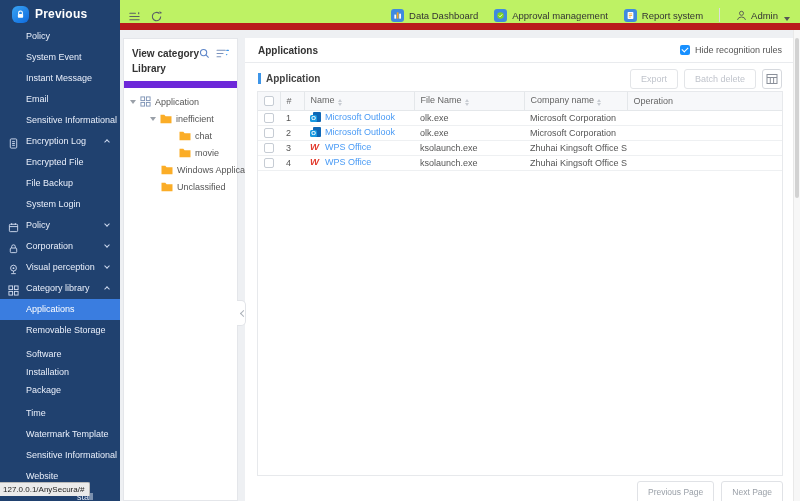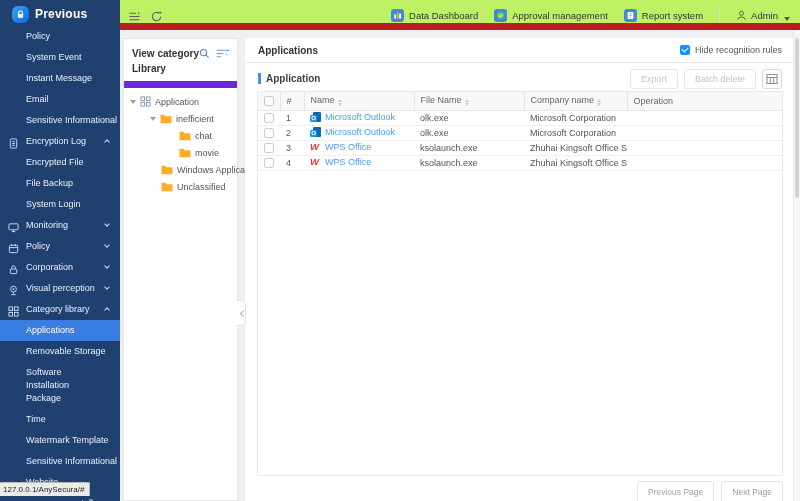--- a/index.html
+++ b/index.html
@@ -6,21 +6,21 @@
   html,body { width:800px; height:501px; overflow:hidden; }
   body { font-family:"Liberation Sans", sans-serif; }
   .app { position:relative; width:800px; height:501px; background:#eef0f3; overflow:hidden; }
 
   
   .sidebar { position:absolute; left:0; top:0; width:120px; height:501px; background:#20416f; z-index:5; overflow:hidden; }
   .logo { display:flex; align-items:center; gap:6px; padding:5px 0 3px 12px; height:26px; }
   .logo-badge { width:17px; height:17px; border-radius:6px; background:linear-gradient(140deg,#39a4f4,#0e6ade); display:flex; align-items:center; justify-content:center; flex:0 0 auto; }
   .brand { color:#fff; font-size:12px; font-weight:bold; letter-spacing:.2px; }
   .s-item { position:relative; min-height:21px; line-height:21px; padding-left:26px; padding-right:14px; font-size:9px; color:#e9effb; white-space:nowrap; cursor:pointer; }
-  .s-item.wrap { white-space:normal; line-height:13px; padding-top:4px; padding-bottom:4px; }
+  .s-item.wrap { white-space:normal; line-height:18px; padding-top:4px; padding-bottom:4px; }
   .s-item.sel { background:#3a7de0; color:#fff; }
   .s-item .s-ic { position:absolute; left:8px; top:5px; width:11px; height:11px; }
   .s-caret { position:absolute; right:11px; top:8px; width:4px; height:4px; border-right:1px solid #cdd9f0; border-bottom:1px solid #cdd9f0; }
   .s-caret.dn { transform:rotate(45deg); top:7px; }
   .s-caret.up { transform:rotate(-135deg); top:9px; }
   .s-item.frag { padding-left:77px; }
   .statusbar { position:absolute; left:0; bottom:5px; background:#ebebeb; border:1px solid #b9b9b9; border-left:none; border-bottom:none; border-radius:0 2px 0 0; font-size:8px; color:#222; padding:2px 5px 2px 3px; z-index:20; white-space:nowrap;margin-top:15px; }
 
   
   .topbar { position:absolute; left:120px; right:0; top:0; height:30px; background:#bef264; border-bottom:7px solid #b91c1c; }
@@ -114,28 +114,20 @@
             <rect x="2.5" y="1" width="7" height="10" rx="1" fill="none" stroke="#d4def2" stroke-width="1"></rect>
             <path d="M4.5 4 h3 M4.5 6 h3 M4.5 8 h3" stroke="#d4def2" stroke-width="1"></path>
           </svg></span>
       <span>Encryption Log</span>
       <span class="s-caret up"></span>
     </div>
     <div class="s-item"><span>Encrypted File</span></div>
     <div class="s-item"><span>File Backup</span></div>
     <div class="s-item"><span>System Login</span></div>
 
-    <div class="s-item group">
-      <span class="s-ic"><svg width="11" height="11" viewBox="0 0 12 12">
-            <rect x="1" y="2" width="10" height="6.5" rx="1" fill="none" stroke="#d4def2" stroke-width="1"></rect>
-            <path d="M4 10.5 h4 M6 8.5 v2" stroke="#d4def2" stroke-width="1"></path>
-          </svg></span>
-      <span>Monitoring</span>
-      <span class="s-caret dn"></span>
-    </div>
     <div class="s-item group">
       <span class="s-ic"><svg width="11" height="11" viewBox="0 0 12 12">
             <rect x="1.5" y="2.5" width="9" height="8" rx="1" fill="none" stroke="#d4def2" stroke-width="1"></rect>
             <path d="M1.5 5 h9 M4 1.2 v2 M8 1.2 v2" stroke="#d4def2" stroke-width="1"></path>
           </svg></span>
       <span>Policy</span>
       <span class="s-caret dn"></span>
     </div>
     <div class="s-item group">
       <span class="s-ic"><svg width="11" height="11" viewBox="0 0 12 12">

